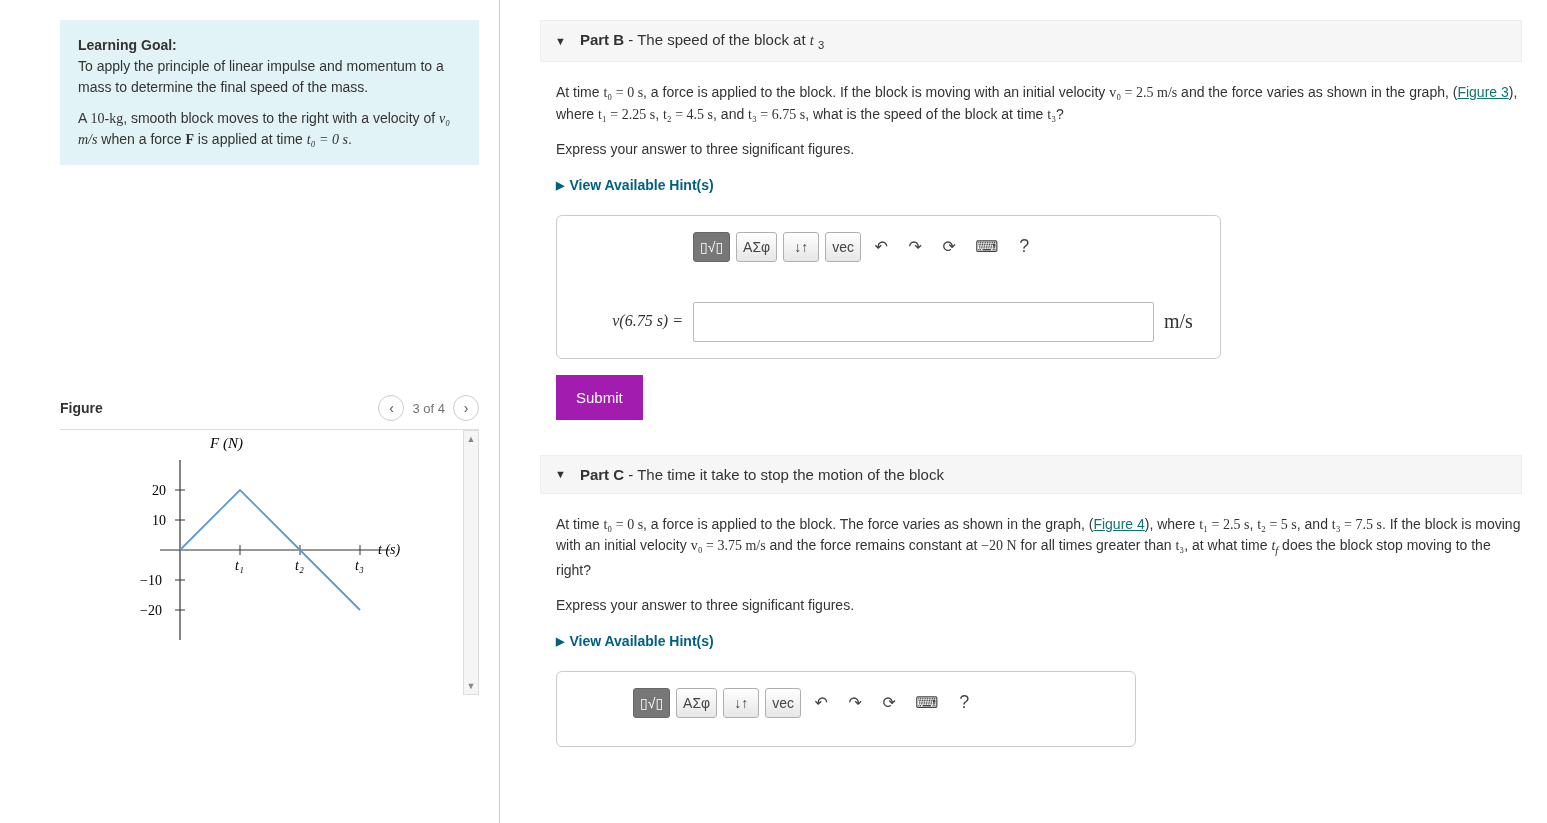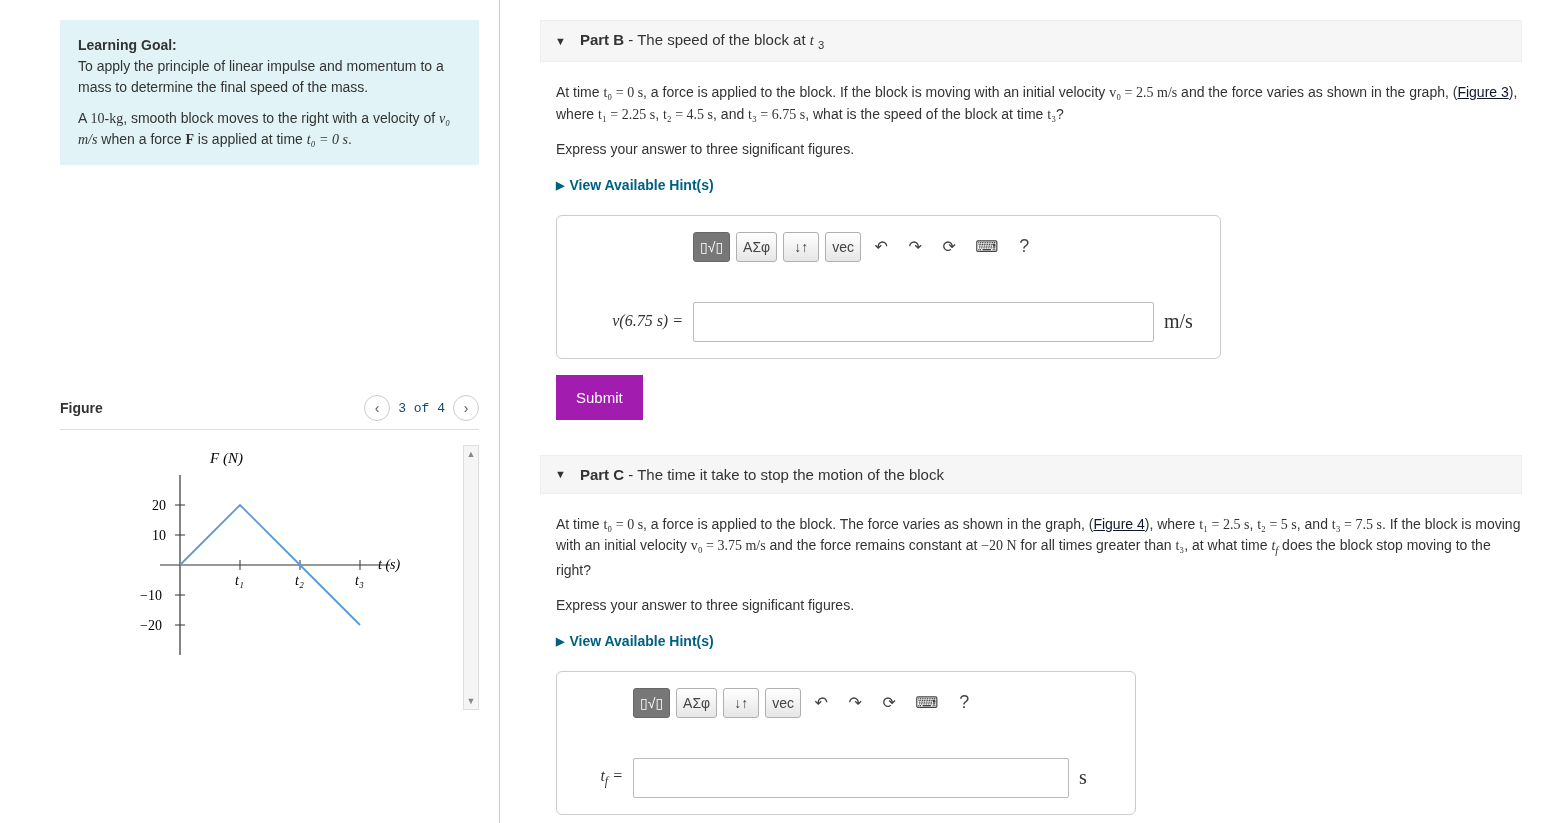--- a/index.html
+++ b/index.html
@@ -1,28 +1,28 @@
 <!DOCTYPE html>
 <html><head>
 <meta charset="utf-8">
 <style>
 * { box-sizing: border-box; margin: 0; padding: 0; }
 body { font-family: Arial, Helvetica, sans-serif; font-size: 14px; color: #333; background: #fff; display: flex; }
 .left-panel { width: 500px; min-height: 823px; border-right: 1px solid #ccc; padding: 20px 20px 0 60px; position: relative; }
 .right-panel { flex: 1; padding: 20px 25px 0 40px; }
 .learning-goal { background: #e1f3f6; padding: 15px 18px; margin-bottom: 43px; line-height: 1.5; }
 .learning-goal b { font-weight: bold; }
-.figure-link { color: #0f172a; text-decoration: underline; cursor: pointer; }
+.figure-link { color: #0f766e; text-decoration: underline; cursor: pointer; }
 .figure-link-center { text-align: center; margin-top: 12px; }
 .figure-header { display: flex; align-items: center; justify-content: space-between; border-bottom: 1px solid #ddd; padding-bottom: 8px; margin-top: 230px; }
 .figure-header h3 { font-size: 14px; font-weight: bold; }
 .nav-group { display: flex; align-items: center; gap: 8px; }
 .nav-btn { width: 26px; height: 26px; border: 1px solid #ccc; border-radius: 50%; background: #fff; display: flex; align-items: center; justify-content: center; cursor: pointer; color: #555; font-size: 14px; }
-.nav-label { font-size: 13px; color: #0c4a6e; font-family: Liberation Mono, monospace; }
-.figure-body { position: relative; margin-top: 15px; padding-left: 60px; }
+.nav-label { font-size: 13px; color: #737373; }
+.figure-body { position: relative; padding-left: 60px; }
 .scrollbar { position: absolute; right: 0; top: 0; width: 16px; height: 265px; background: #f5f5f5; border: 1px solid #ddd; display: flex; flex-direction: column; justify-content: space-between; }
 .scroll-arrow { height: 16px; text-align: center; font-size: 9px; color: #888; line-height: 16px; cursor: pointer; }
 .scroll-track { flex: 1; }
 .part { margin-bottom: 35px; }
 .part-header { background: #f6f6f6; padding: 10px 14px; display: flex; align-items: center; gap: 14px; border: 1px solid #eee; }
 .collapse-caret { font-size: 11px; color: #333; cursor: pointer; }
 .part-title { font-size: 15px; }
 .part-body { padding: 20px 0 0 16px; font-size: 14px; line-height: 1.55; }
 .prompt-para { margin-bottom: 14px; }
 .express { font-weight: normal; margin-bottom: 14px; }
@@ -158,22 +158,17 @@
           <button class="tbtn dark">▯√▯</button>
           <button class="tbtn">ΑΣφ</button>
           <button class="tbtn">↓↑</button>
           <button class="tbtn">vec</button>
           <button class="tbtn flat">↶</button>
           <button class="tbtn flat">↷</button>
           <button class="tbtn flat">⟳</button>
           <button class="tbtn flat">⌨</button>
           <button class="tbtn flat" style="font-size:18px">?</button>
         </div>
-        <div class="answer-row">
-          <div class="answer-label" style="width:50px"><i>t<sub>f</sub></i> =</div>
-          <input class="answer-input" type="text" style="">
-          <div class="answer-unit">s</div>
-        </div>
       </div>
     </div>
   </div>
 
 </div>
 
 </body></html>

